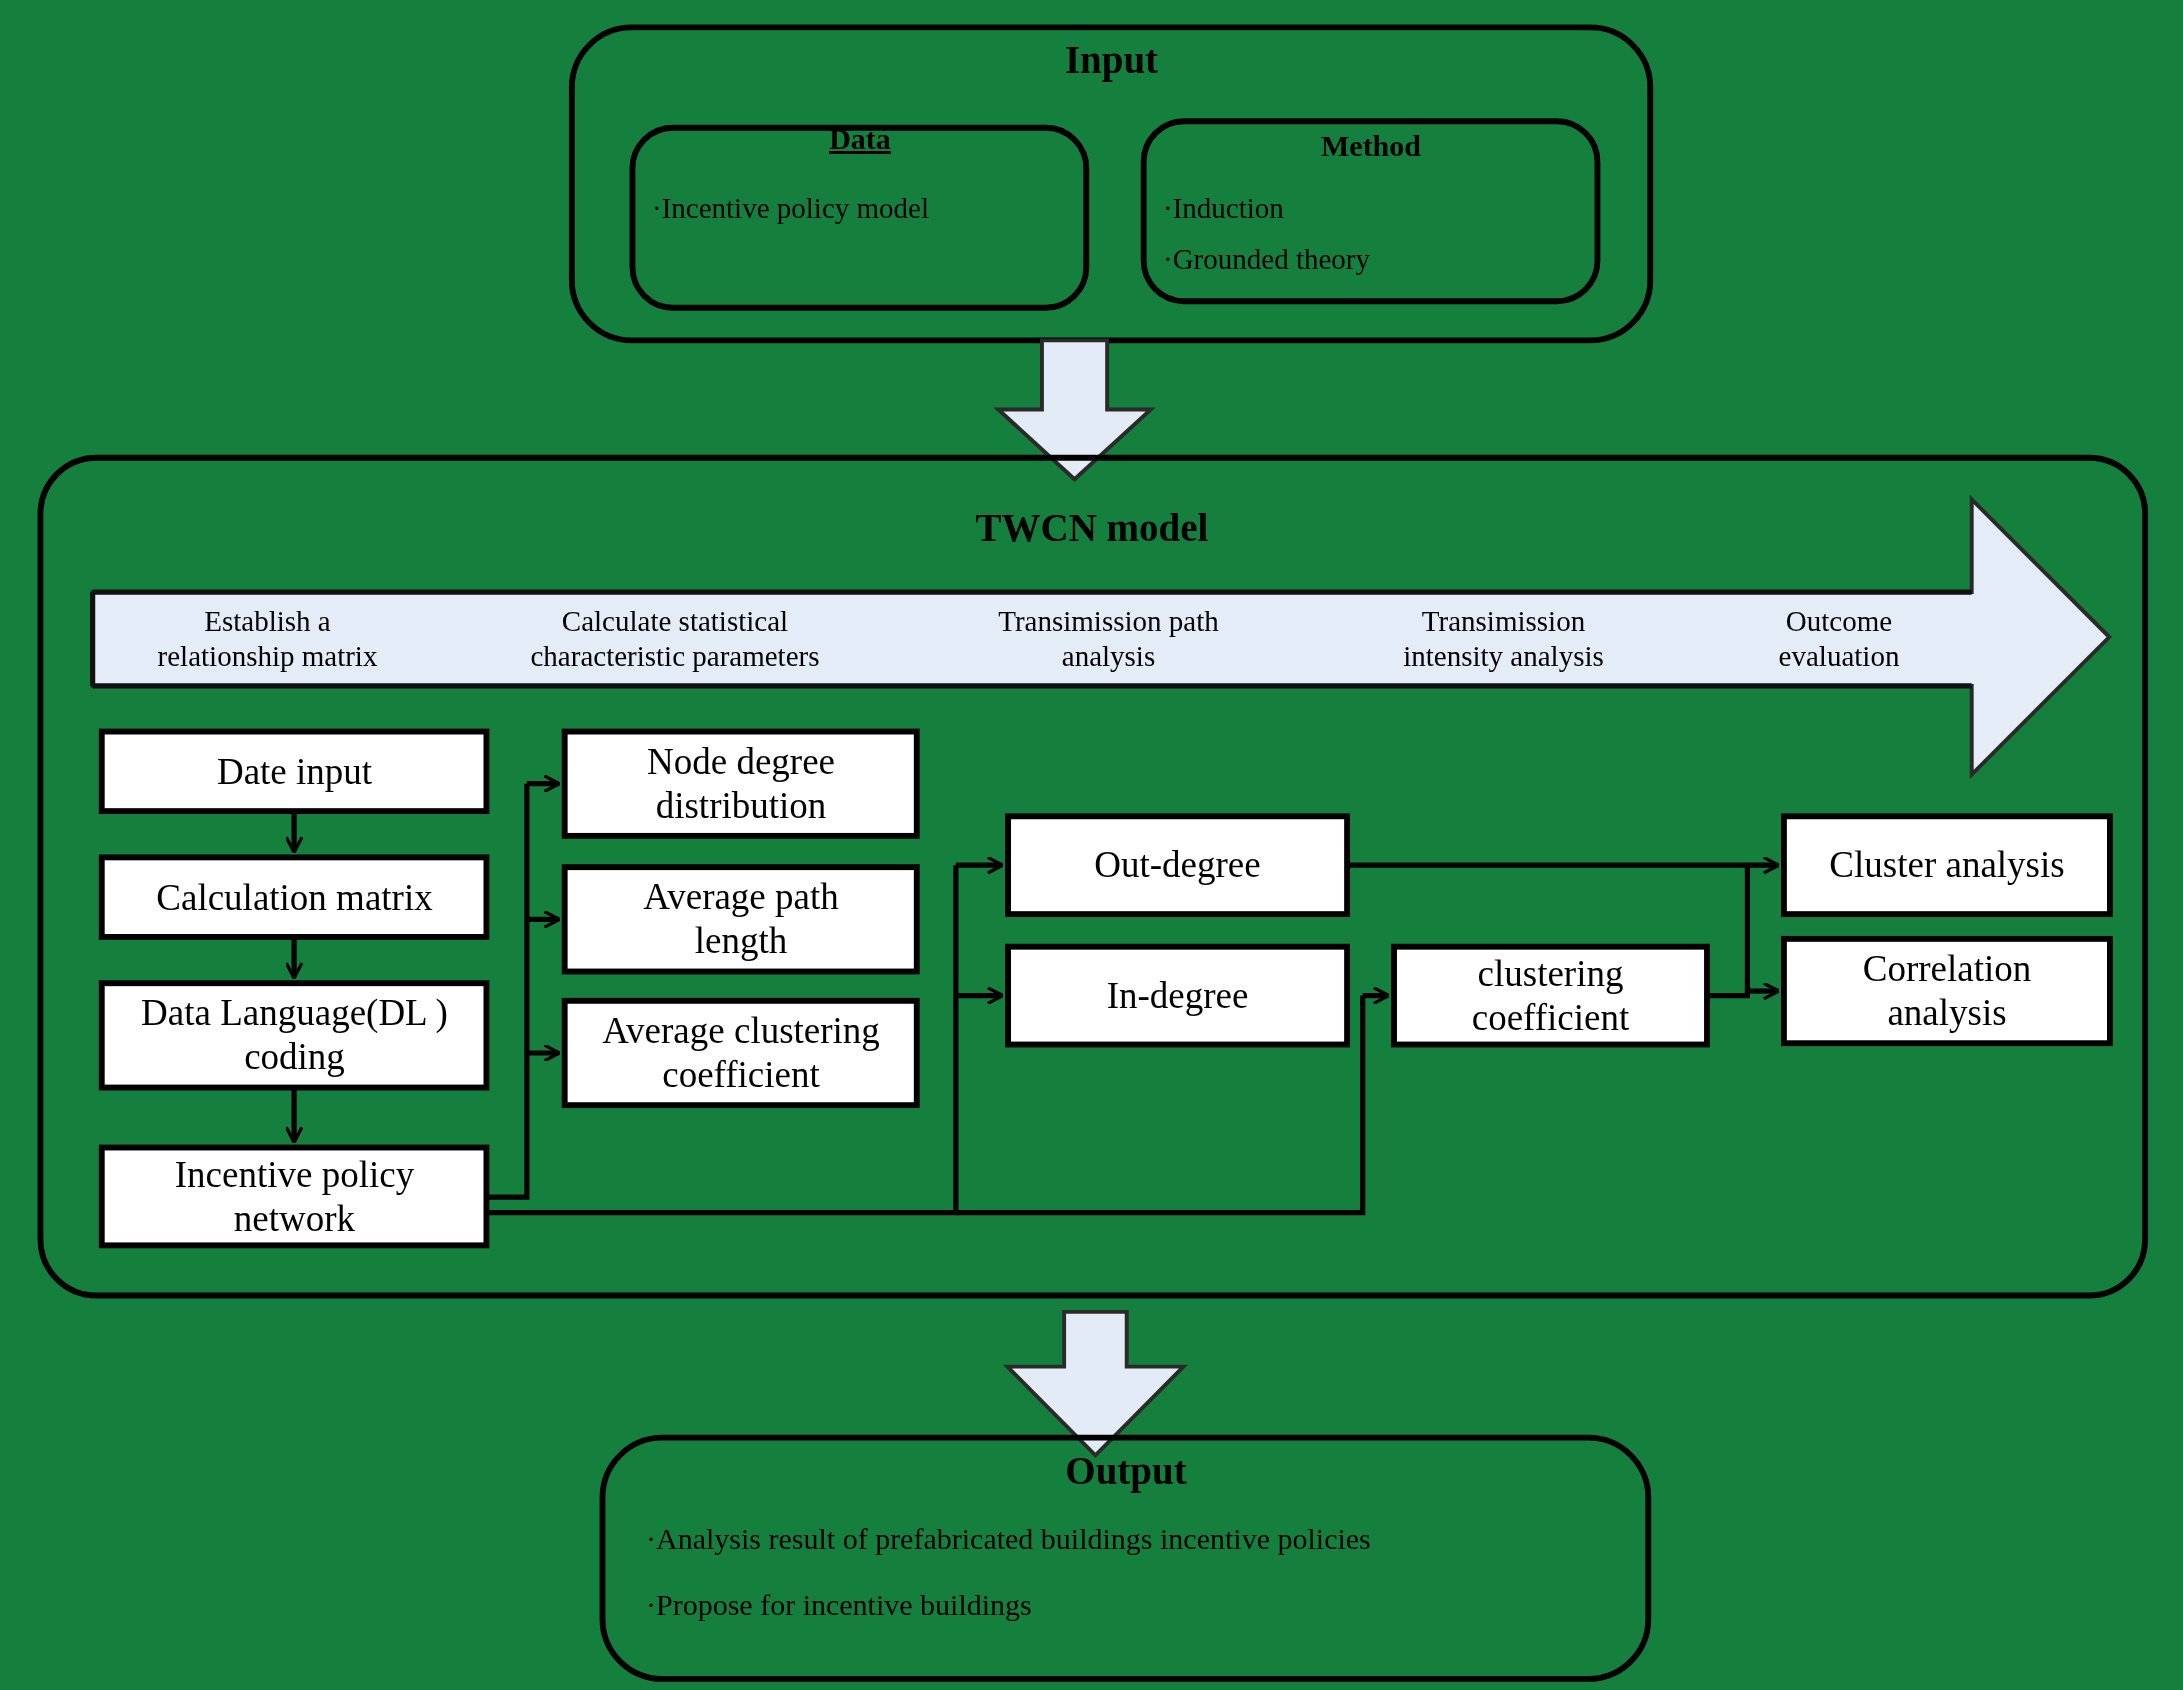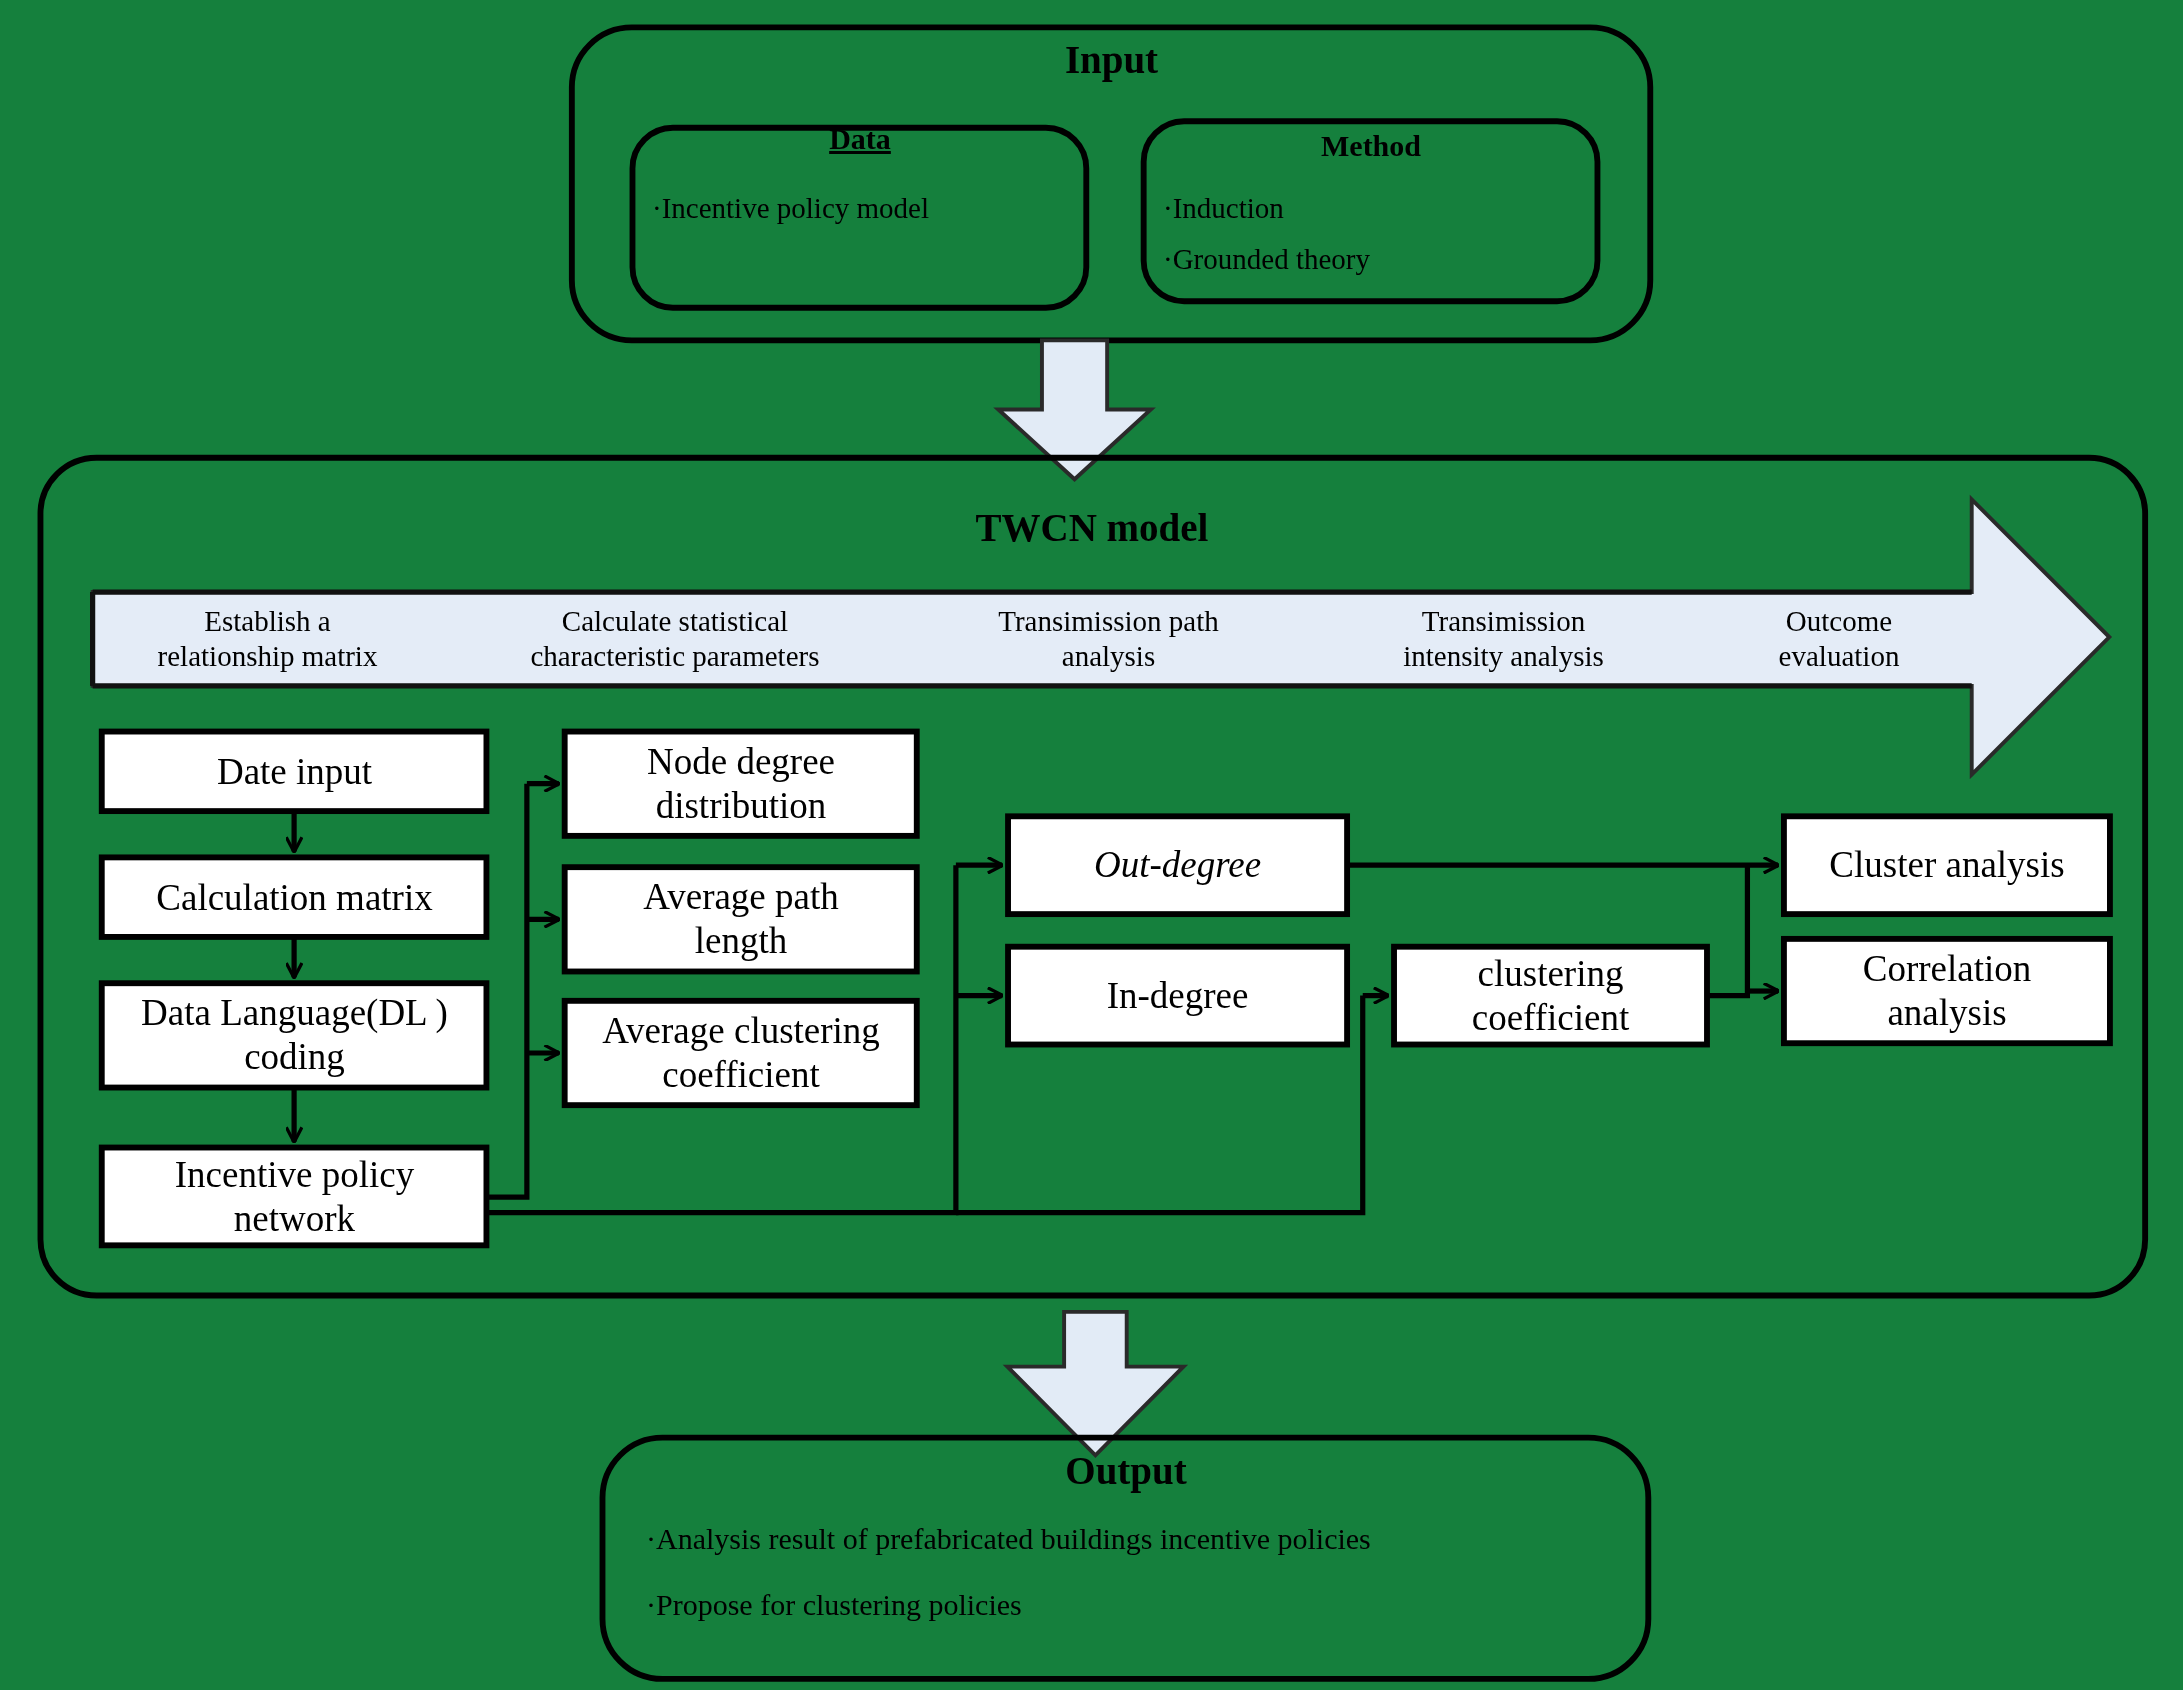--- a/index.html
+++ b/index.html
@@ -117,28 +117,28 @@
   <div class="lbl t-box" style="left:102px;top:1148px;width:385px;height:98px;">Incentive policy
 network</div>
 
   <div class="lbl t-box" style="left:565px;top:732px;width:352px;height:104px;">Node degree
 distribution</div>
   <div class="lbl t-box" style="left:565px;top:867px;width:352px;height:104px;">Average path
 length</div>
   <div class="lbl t-box" style="left:565px;top:1001px;width:352px;height:104px;">Average clustering
 coefficient</div>
 
-  <div class="lbl t-box" style="left:1008px;top:816px;width:339px;height:98px;font-style:italic;">Out-degree</div>
+  <div class="lbl t-box" style="left:1008px;top:816px;width:339px;height:98px;">Out-degree</div>
   <div class="lbl t-box" style="left:1008px;top:947px;width:339px;height:98px;">In-degree</div>
 
   <div class="lbl t-box" style="left:1394px;top:947px;width:313px;height:98px;">clustering
 coefficient</div>
 
   <div class="lbl t-box" style="left:1784px;top:816px;width:326px;height:98px;font-family:Liberation Serif, serif;">Cluster analysis</div>
   <div class="lbl t-box" style="left:1784px;top:939px;width:326px;height:104px;">Correlation
 analysis</div>
 
   <div class="lbl bold t-title" style="left:603px;top:1446px;width:1046px;height:51px;text-align:right;">Output</div>
   <div class="lbl left t-out" style="left:646px;top:1519px;width:991px;height:39px;">·Analysis result of prefabricated buildings incentive policies</div>
-  <div class="lbl left t-out" style="left:646px;top:1585px;width:991px;height:39px;">·Propose for clustering policies</div>
+  <div class="lbl left t-out" style="left:646px;top:1585px;width:991px;height:39px;">·Propose for incentive buildings</div>
 
 </div>
 
 
 </body></html>

